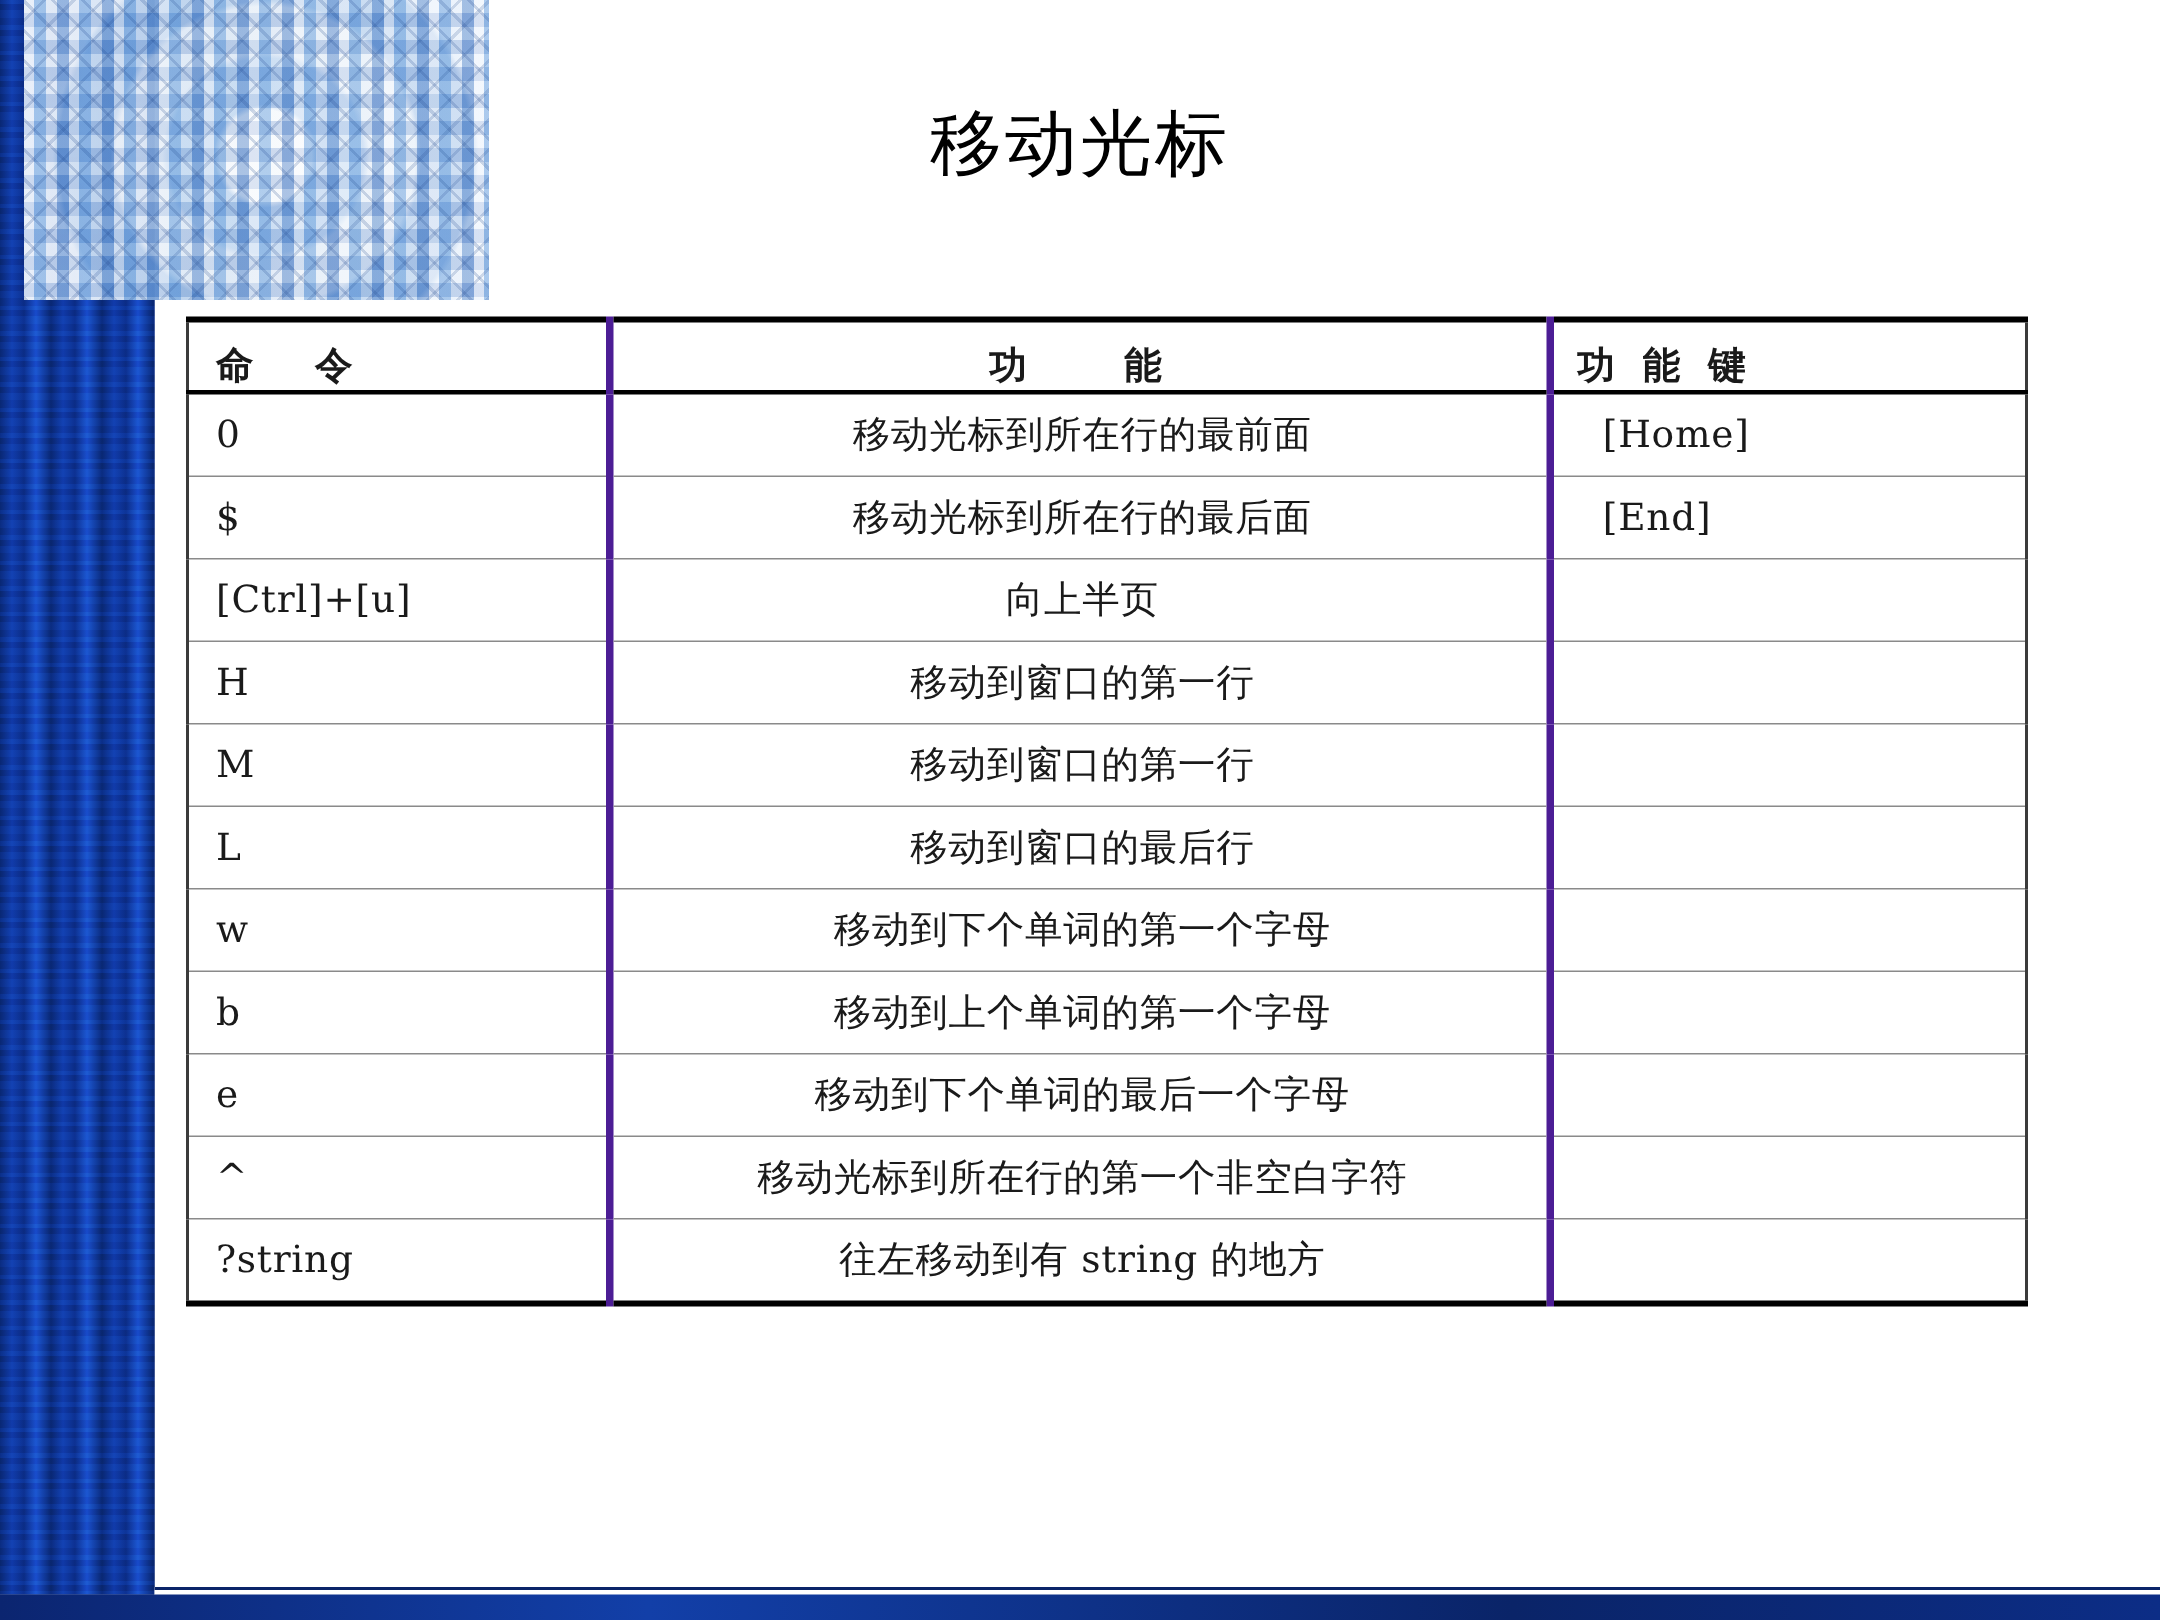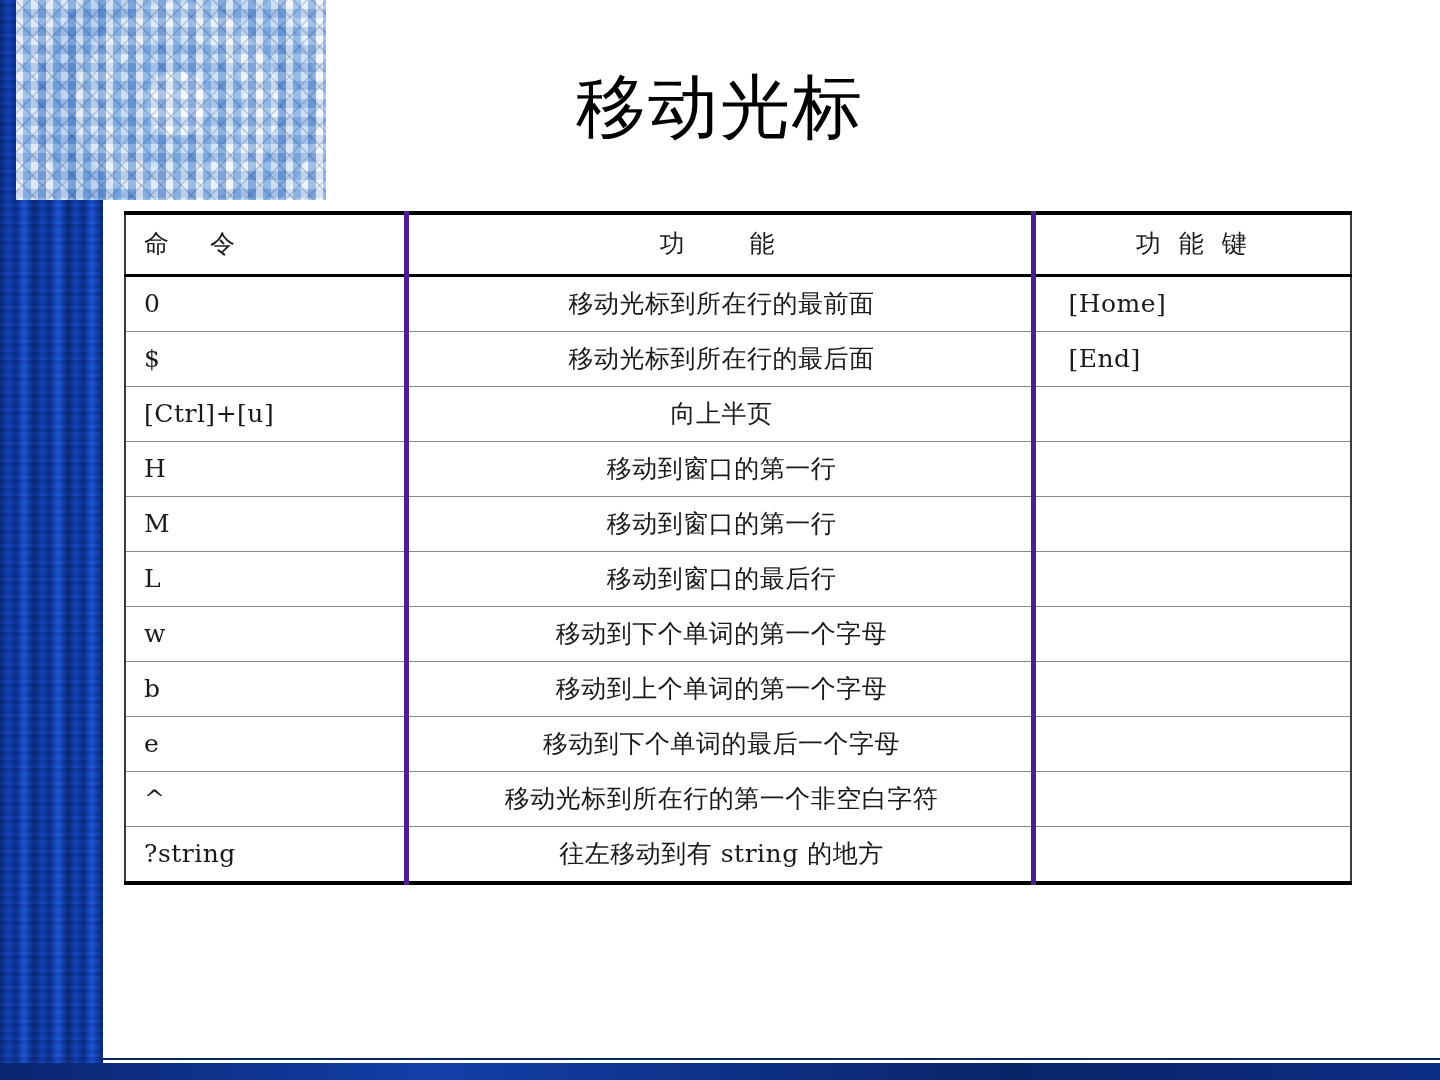--- a/index.html
+++ b/index.html
@@ -81,21 +81,21 @@
     background: #ffffff;
     border-top: 2px solid #0a2468;
   }
 
   #title {
     position: absolute;
     left: 330px;
     top: 72px;
     width: 780px;
     text-align: center;
-    font-size: 70px;
+    font-size: 48px;
     line-height: 1;
     color: #000000;
     font-family: "DejaVu Serif", serif;
     letter-spacing: 2px;
     white-space: nowrap;
   }
 
   
   #table-wrap {
     position: absolute;
@@ -121,32 +121,32 @@
     border-right: 1px solid #3b3b3b;
     border-bottom: 1px solid #8a8a8a;
     font-family: "DejaVu Serif", serif;
     height: 30px;
     box-sizing: border-box;
   }
   table.cmd tr.head th {
     text-align: center;
     border-bottom: 3px solid #000000;
     border-top: 4px solid #000000;
-    font-weight: normal;
+    font-weight: bold;
     letter-spacing: 5px;
     padding-top: 12px;
-    padding-bottom: 14px;
+    padding-bottom: 0;
   }
   table.cmd tr.head th.col-cmd {
     text-align: left;
     letter-spacing: 8px;
     padding-left: 18px;
   }
   table.cmd tr.head th.col-key {
-    text-align: center;
+    text-align: left;
     letter-spacing: 5px;
     padding-left: 16px;
   }
   table.cmd td.cmd {
     border-left: 2px solid #3b3b3b;
     padding-left: 18px;
     letter-spacing: 0.5px;
   }
   table.cmd td.func {
     padding-left: 18px;

